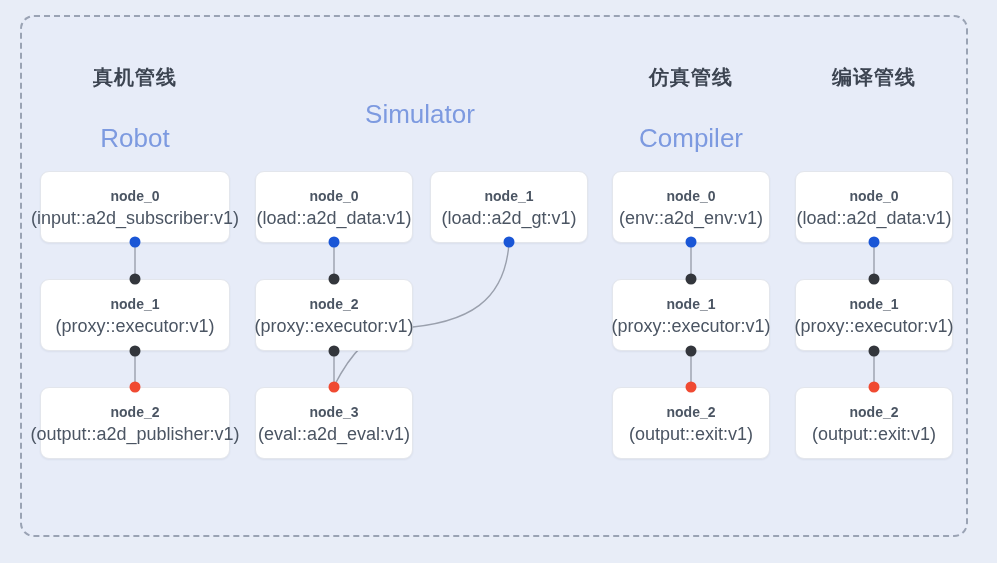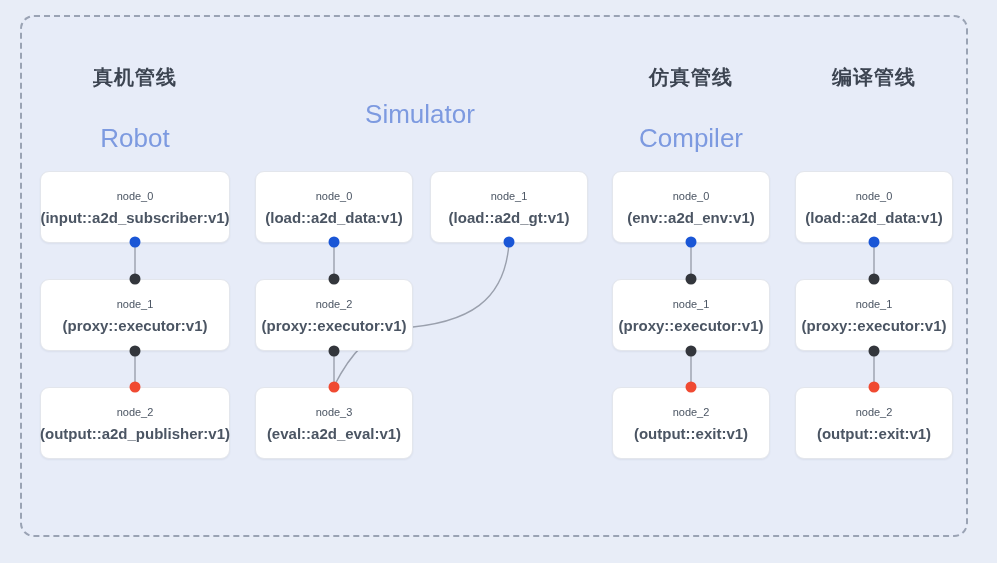--- a/index.html
+++ b/index.html
@@ -68,31 +68,31 @@
     border: 1px solid #e3e6ec;
     border-radius: 9px;
     box-shadow: 0 1px 2px rgba(40,50,80,0.07);
     display: flex;
     flex-direction: column;
     align-items: center;
     justify-content: center;
     gap: 4px;
   }
   .node .nm {
-    font-size: 11px;
+    font-size: 14px;
     color: #4b5563;
     line-height: 18px;
     white-space: nowrap;
+    font-weight: bold;
   }
   .node .ty {
-    font-size: 15px;
+    font-size: 18px;
     color: #4b5563;
     line-height: 18px;
     white-space: nowrap;
-    font-weight: bold;
   }
 
   
   .dot {
     position: absolute;
     width: 11px;
     height: 11px;
     border-radius: 50%;
     transform: translate(-50%, -50%);
   }

